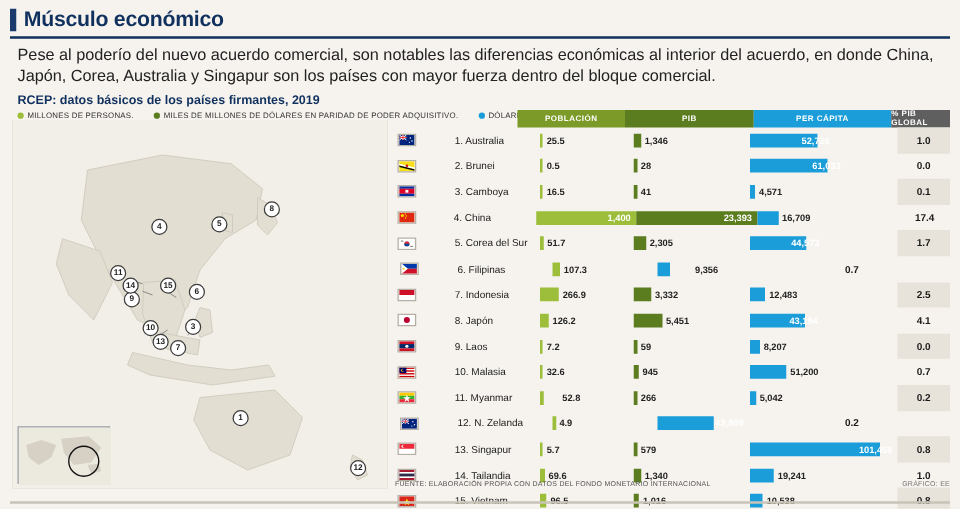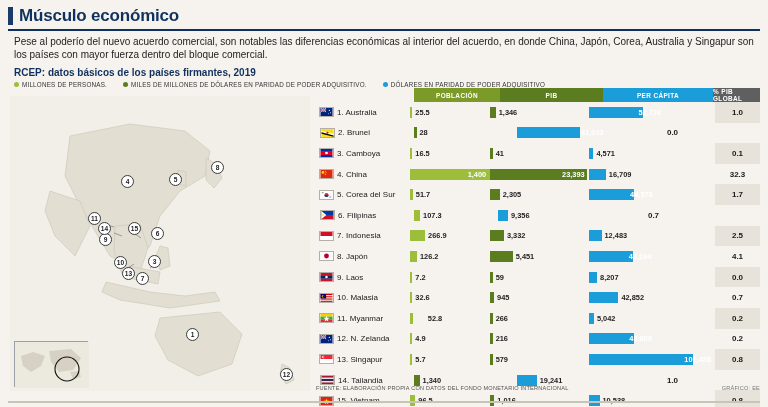--- a/index.html
+++ b/index.html
@@ -12,21 +12,21 @@
     overflow: hidden;
     position: relative;
   }
   .page { position: relative; width: 768px; height: 407px; background: #f6f3ee; }
 
   
   .title-bar { display: flex; align-items: center; padding: 6px 0 0 8px; }
   .title-tick { width: 5px; height: 18px; background: #1a3a6b; margin-right: 6px; }
   .title-text { font-size: 17px; font-weight: bold; color: #10305e; letter-spacing: -0.2px; }
   .hdr-rule { height: 2px; background: #10305e; margin: 3px 8px 0 8px; }
-  .deck { font-size: 10px; line-height: 1.32; color: #222; padding: 4px 14px 0 14px; }
+  .deck { font-size: 13px; line-height: 1.32; color: #222; padding: 4px 14px 0 14px; }
   .subtitle { font-size: 10px; font-weight: bold; color: #10305e; padding: 6px 0 0 14px; }
   .legend { display: flex; gap: 16px; padding: 3px 0 0 14px; font-size: 6.3px; color: #333; letter-spacing: .2px; }
   .legend .it { display: flex; align-items: center; gap: 3px; }
   .dot { width: 5px; height: 5px; border-radius: 50%; display: inline-block; }
 
   
   .map-wrap { position: absolute; left: 10px; top: 96px; width: 300px; height: 295px; }
   .map-box { position: absolute; inset: 0; background: #f2efe8; border: 1px solid #d8d3c8; }
   .map-svg { position: absolute; inset: 0; }
   .pin { position: absolute; width: 13px; height: 13px; border-radius: 50%; background: #fff;
@@ -42,21 +42,21 @@
   .th.pob { background: #7b9a27; width: 86px; }
   .th.pib { background: #5b7d1f; width: 103px; }
   .th.cap { background: #1b9dd9; width: 110px; }
   .th.glob { background: #5f5f5f; width: 47px; }
   .th.spacer { width: 98px; background: transparent; }
 
   .row { display: flex; align-items: center; height: 20.6px; font-size: 8px; }
   .row.alt .cell-glob { background: #e7e3da; }
   .cell-flag { width: 22px; display: flex; align-items: center; justify-content: center; }
   .flag { width: 15px; height: 10px; border: .5px solid #b5b0a6; display: block; }
-  .cell-name { width: 76px; font-size: 8px; color: #1a1a1a; white-space: nowrap; overflow: hidden; }
+  .cell-name { width: 76px; font-size: 8px; color: #1a1a1a; white-space: nowrap; overflow: hidden; margin-left: 28px; }
   .cell-bar { position: relative; display: flex; align-items: center; height: 100%; }
   .cell-pob { width: 84px; }
   .cell-pib { width: 103px; }
   .cell-cap { width: 132px; }
   .bar { height: 11px; display: block; }
   .bar.pob { background: #9cbe3b; }
   .bar.pib { background: #5b7d1f; }
   .bar.cap { background: #1b9dd9; }
   .val { position: absolute; font-size: 7.4px; font-weight: bold; color: #222; white-space: nowrap; }
   .val.inside { color: #fff; }
@@ -224,20 +224,24 @@
         <div class="row">
           <div class="cell-flag">
             <svg class="flag" viewBox="0 0 15 10">
               <rect width="15" height="10" fill="#f7e017"></rect>
               <path d="M0 2.4 L15 6.2 V8 L0 4.2z" fill="#fff"></path>
               <path d="M0 4.2 L15 8 V9.6 L0 5.8z" fill="#000"></path>
               <circle cx="7.5" cy="4.6" r="1.3" fill="#cf1126"></circle>
             </svg>
           </div>
           <div class="cell-name">2. Brunei</div>
+          <div class="cell-bar cell-pob">
+            <span class="bar pob" style="width:2.5px"></span>
+            <span class="val " style="left:5.5px">0.5</span>
+          </div>
           <div class="cell-bar cell-pib">
             <span class="bar pib" style="width:2.5px"></span>
             <span class="val " style="left:5.5px">28</span>
           </div>
           <div class="cell-bar cell-cap">
             <span class="bar cap" style="width:62.6px"></span>
             <span class="val inside" style="right:45.4px">61,033</span>
           </div>
           <div class="glob-wrap cell-glob">0.0</div>
         </div>
@@ -281,21 +285,21 @@
             <span class="val inside" style="right:4.0px">1,400</span>
           </div>
           <div class="cell-bar cell-pib">
             <span class="bar pib" style="width:97.0px"></span>
             <span class="val inside" style="right:4.0px">23,393</span>
           </div>
           <div class="cell-bar cell-cap">
             <span class="bar cap" style="width:17.1px"></span>
             <span class="val " style="left:20.1px">16,709</span>
           </div>
-          <div class="glob-wrap cell-glob">32.3</div>
+          <div class="glob-wrap cell-glob">17.4</div>
         </div>
         <div class="row alt">
           <div class="cell-flag">
             <svg class="flag" viewBox="0 0 15 10">
               <rect width="15" height="10" fill="#fff"></rect>
               <circle cx="7.5" cy="5" r="2.6" fill="#cd2e3a"></circle>
               <path d="M4.9 5a2.6 2.6 0 0 1 5.2 0z" fill="#0047a0" transform="rotate(180 7.5 5)"></path>
               <rect x="1.5" y="2" width="2.4" height=".6" fill="#111"></rect>
               <rect x="11" y="7.2" width="2.4" height=".6" fill="#111"></rect>
             </svg>
@@ -325,21 +329,21 @@
               <circle cx="1.8" cy="5" r="1" fill="#fcd116"></circle>
             </svg>
           </div>
           <div class="cell-name">6. Filipinas</div>
           <div class="cell-bar cell-pob">
             <span class="bar pob" style="width:6.1px"></span>
             <span class="val " style="left:9.1px">107.3</span>
           </div>
           <div class="cell-bar cell-cap">
             <span class="bar cap" style="width:9.6px"></span>
-            <span class="val " style="left:13px">9,356</span>
+            <span class="val " style="left:30px">9,356</span>
           </div>
           <div class="glob-wrap cell-glob">0.7</div>
         </div>
         <div class="row alt">
           <div class="cell-flag">
             <svg class="flag" viewBox="0 0 15 10">
               <rect width="15" height="10" fill="#fff"></rect>
               <rect width="15" height="5" fill="#ce1126"></rect>
             </svg>
           </div>
@@ -421,21 +425,21 @@
           <div class="cell-bar cell-pob">
             <span class="bar pob" style="width:2.5px"></span>
             <span class="val " style="left:5.5px">32.6</span>
           </div>
           <div class="cell-bar cell-pib">
             <span class="bar pib" style="width:3.9px"></span>
             <span class="val " style="left:6.9px">945</span>
           </div>
           <div class="cell-bar cell-cap">
             <span class="bar cap" style="width:29.7px"></span>
-            <span class="val " style="left:32.7px">42,852</span>
+            <span class="val " style="left:32.7px">51,200</span>
           </div>
           <div class="glob-wrap cell-glob">0.7</div>
         </div>
         <div class="row alt">
           <div class="cell-flag">
             <svg class="flag" viewBox="0 0 15 10">
               <rect width="15" height="3.3" fill="#fecb00"></rect>
               <rect y="3.3" width="15" height="3.4" fill="#34b233"></rect>
               <rect y="6.7" width="15" height="3.3" fill="#ea2839"></rect>
               <path d="M7.5 2 l1 2.8 h2.8 l-2.3 1.8 .9 2.8 -2.4-1.7 -2.4 1.7 .9-2.8 -2.3-1.8 h2.8z" fill="#fff"></path>
@@ -467,24 +471,20 @@
               <circle cx="11" cy="3" r=".7" fill="#fff"></circle>
               <circle cx="12.6" cy="6" r=".7" fill="#fff"></circle>
               <circle cx="10" cy="7.3" r=".6" fill="#fff"></circle>
             </svg>
           </div>
           <div class="cell-name">12. N. Zelanda</div>
           <div class="cell-bar cell-pob">
             <span class="bar pob" style="width:2.5px"></span>
             <span class="val " style="left:5.5px">4.9</span>
           </div>
-          <div class="cell-bar cell-pib">
-            <span class="bar pib" style="width:2.5px"></span>
-            <span class="val " style="left:5.5px">216</span>
-          </div>
           <div class="cell-bar cell-cap">
             <span class="bar cap" style="width:44.9px"></span>
             <span class="val inside" style="right:63.1px">43,809</span>
           </div>
           <div class="glob-wrap cell-glob">0.2</div>
         </div>
         <div class="row alt">
           <div class="cell-flag">
             <svg class="flag" viewBox="0 0 15 10">
               <rect width="15" height="10" fill="#fff"></rect>
@@ -510,20 +510,24 @@
         </div>
         <div class="row">
           <div class="cell-flag">
             <svg class="flag" viewBox="0 0 15 10">
               <rect width="15" height="10" fill="#a51931"></rect>
               <rect y="2" width="15" height="6" fill="#fff"></rect>
               <rect y="3.6" width="15" height="2.8" fill="#2d2a4a"></rect>
             </svg>
           </div>
           <div class="cell-name">14. Tailandia</div>
+          <div class="cell-bar cell-pob">
+            <span class="bar pob" style="width:4.0px"></span>
+            <span class="val " style="left:7.0px">69.6</span>
+          </div>
           <div class="cell-bar cell-pib">
             <span class="bar pib" style="width:5.6px"></span>
             <span class="val " style="left:8.6px">1,340</span>
           </div>
           <div class="cell-bar cell-cap">
             <span class="bar cap" style="width:19.7px"></span>
             <span class="val " style="left:22.7px">19,241</span>
           </div>
           <div class="glob-wrap cell-glob">1.0</div>
         </div>

